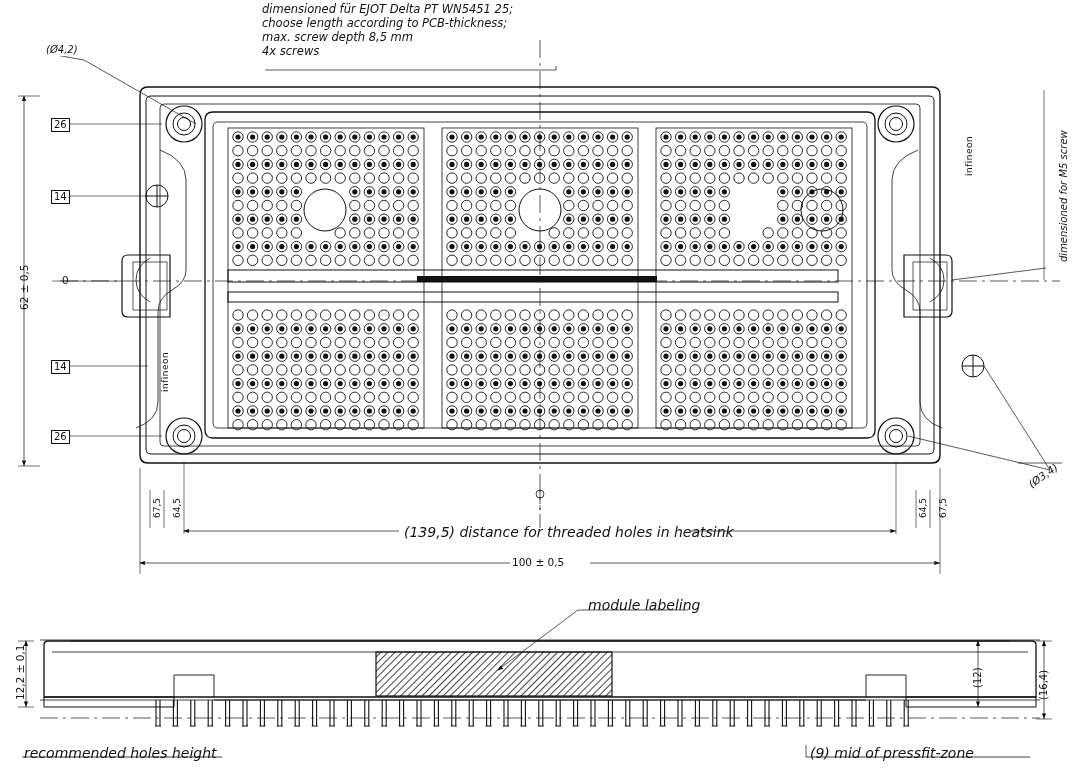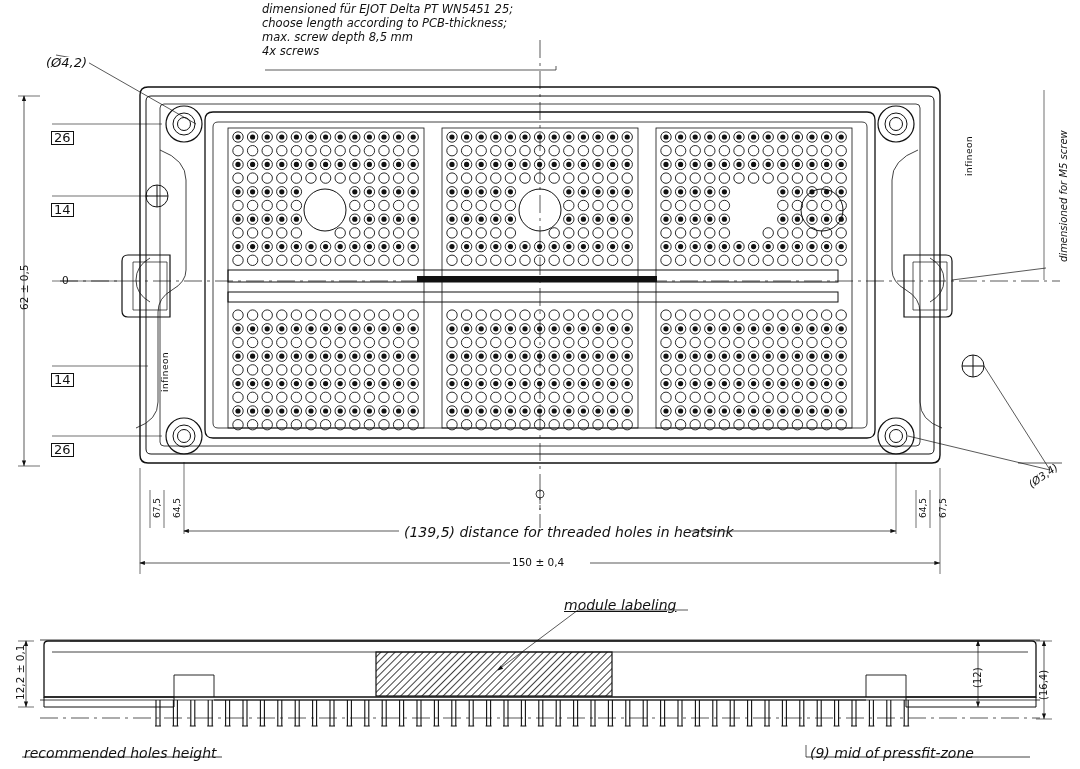--- a/index.html
+++ b/index.html
@@ -2,22 +2,22 @@
 <html><head>
 <meta charset="utf-8">
 <style>
   html,body{margin:0;padding:0;background:#ffffff;}
   body{width:1080px;height:769px;position:relative;overflow:hidden;
        font-family:"DejaVu Sans","Liberation Sans",sans-serif;color:#111;}
   .stage{position:absolute;left:0;top:0;width:865px;height:769px;}
   svg{position:absolute;left:0;top:0;width:1080px;height:769px;}
   .lbl{position:absolute;font-style:italic;font-size:14px;color:#111;white-space:nowrap;line-height:1.25;}
   .num{position:absolute;font-size:10.5px;color:#111;white-space:nowrap;}
-  .numbox{position:absolute;font-size:13px;color:#111;white-space:nowrap;
-          border:1px solid #111;background:#fff;padding:0 2px;line-height:12px;margin-top:13px;}
+  .numbox{position:absolute;font-size:10px;color:#111;white-space:nowrap;
+          border:1px solid #111;background:#fff;padding:0 2px;line-height:12px;}
   .vert{transform-origin:0 0;}
   .note{position:absolute;font-style:italic;font-size:11.5px;line-height:14px;white-space:pre;}
   .infineon{position:absolute;font-size:9px;color:#111;letter-spacing:.5px;font-style:normal;}
 </style>
 </head>
 <body>
 
 <div class="stage">
 
 <svg viewBox="0 0 1080 769">
@@ -1248,35 +1248,35 @@
 
 <div class="numbox" style="left:51px;top:118px;">26</div>
 <div class="numbox" style="left:51px;top:190px;">14</div>
 <div class="num" style="left:62px;top:274px;">0</div>
 <div class="numbox" style="left:51px;top:360px;">14</div>
 <div class="numbox" style="left:51px;top:430px;">26</div>
 
 <div class="num vert" style="left:18px;top:310px;transform:rotate(-90deg);">62 ± 0,5</div>
 
 <div class="lbl" style="left:404px;top:524px;">(139,5) distance for threaded holes in heatsink</div>
-<div class="num" style="left:512px;top:556px;">150 ± 0,4</div>
+<div class="num" style="left:512px;top:556px;">100 ± 0,5</div>
 
 <div class="num vert" style="left:152px;top:518px;transform:rotate(-90deg);font-size:9px;">67,5</div>
 <div class="num vert" style="left:172px;top:518px;transform:rotate(-90deg);font-size:9px;">64,5</div>
 <div class="num vert" style="left:918px;top:518px;transform:rotate(-90deg);font-size:9px;">64,5</div>
 <div class="num vert" style="left:938px;top:518px;transform:rotate(-90deg);font-size:9px;">67,5</div>
 
 <div class="num vert" style="left:1026px;top:480px;transform:rotate(-35deg);font-style:italic;">(Ø3,4)</div>
 
 <div class="lbl vert" style="left:1058px;top:262px;transform:rotate(-90deg);font-size:10px;">dimensioned for M5 screw</div>
 
 <div class="infineon" style="left:964px;top:176px;transform:rotate(-90deg);transform-origin:0 0;">infineon</div>
 <div class="infineon" style="left:160px;top:392px;transform:rotate(-90deg);transform-origin:0 0;">infineon</div>
 
-<div class="lbl" style="left:564px;top:597px;text-decoration:underline;">module labeling</div>
+<div class="lbl" style="left:588px;top:597px;">module labeling</div>
 
 <div class="num vert" style="left:14px;top:700px;transform:rotate(-90deg);">12,2 ± 0,1</div>
 <div class="num vert" style="left:972px;top:688px;transform:rotate(-90deg);font-size:10px;">(12)</div>
 <div class="num vert" style="left:1038px;top:700px;transform:rotate(-90deg);font-size:10px;">(16,4)</div>
 
 <div class="lbl" style="left:24px;top:745px;">recommended holes height</div>
 <div class="lbl" style="left:810px;top:745px;">(9) mid of pressfit-zone</div>
 
 </div>
 

